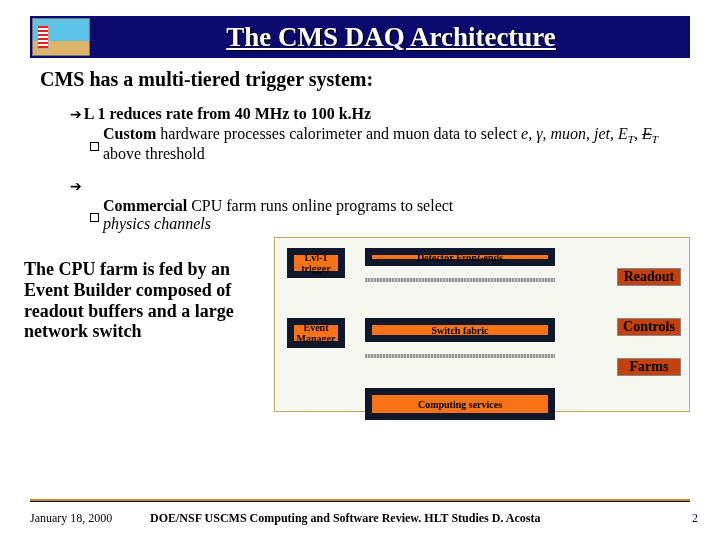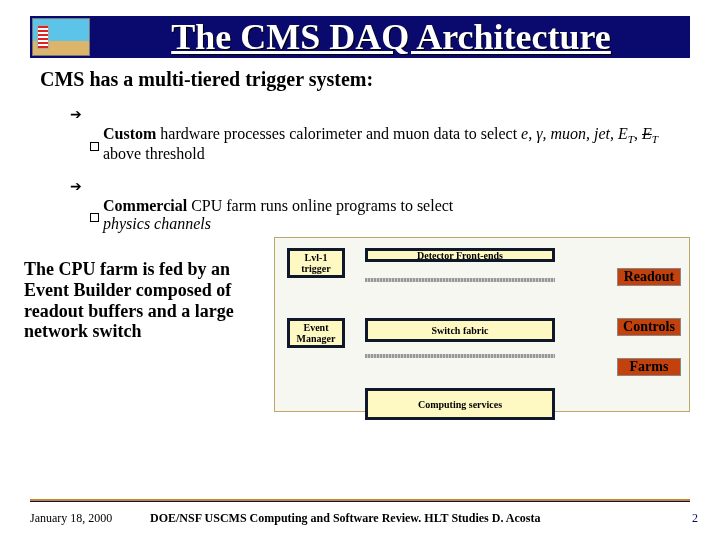--- a/index.html
+++ b/index.html
@@ -35,21 +35,21 @@
     left: 4px; top: 6px;
     width: 10px; height: 22px;
     background: repeating-linear-gradient(180deg,#d22 0,#d22 2px,#fff 2px,#fff 4px);
     border: 1px solid #aaa;
   }
   .title {
     flex: 1;
     text-align: center;
     color: #fff;
     font-weight: bold;
-    font-size: 36px;
+    font-size: 27px;
     text-decoration: underline;
     text-shadow: 1px 1px 0 #000;
   }
   .subhead {
     margin: 10px 40px 0 40px;
     font-size: 20px;
     font-weight: bold;
   }
   .content {
     margin: 14px 50px 0 60px;
@@ -95,22 +95,22 @@
   }
   .diagram {
     flex: 1;
     border: 1px solid #bfa76a;
     height: 175px;
     position: relative;
     background: #f7f7f2;
   }
   .dbox {
     position: absolute;
-    background: #fef9c3;
-    border: 3px solid #0f172a;
+    background: #f97316;
+    border: 7px solid #0f172a;
     font-size: 10px;
     font-weight: bold;
     text-align: center;
     display: flex;
     align-items: center;
     justify-content: center;
     padding: 2px;
   }
   .dgrey {
     position: absolute;
@@ -156,20 +156,23 @@
 <div class="titlebar">
   <div class="logo"></div>
   <div class="title">The CMS DAQ Architecture</div>
 </div>
 
 <div class="subhead">CMS has a multi-tiered trigger system:</div>
 
 <div class="content">
   <div class="bullet-line">
     <span class="arrow-icon">➔</span>
+    <span>
+      <span class="bold">L 1</span><span class="bold"> reduces rate from 40 MHz to 100 k.Hz</span>
+    </span>
   </div>
   <div class="sub-line">
     <span class="square-icon"></span>
     <span>
       <span class="bold">Custom</span><span> hardware processes calorimeter and muon data to select </span><span class="italic"><span>e, γ, muon, jet, E</span><sub>T</sub><span>, </span><span class="strike">E</span><sub>T</sub></span><span> above threshold</span>
     </span>
   </div>
 
   <div class="gap"></div>
 

